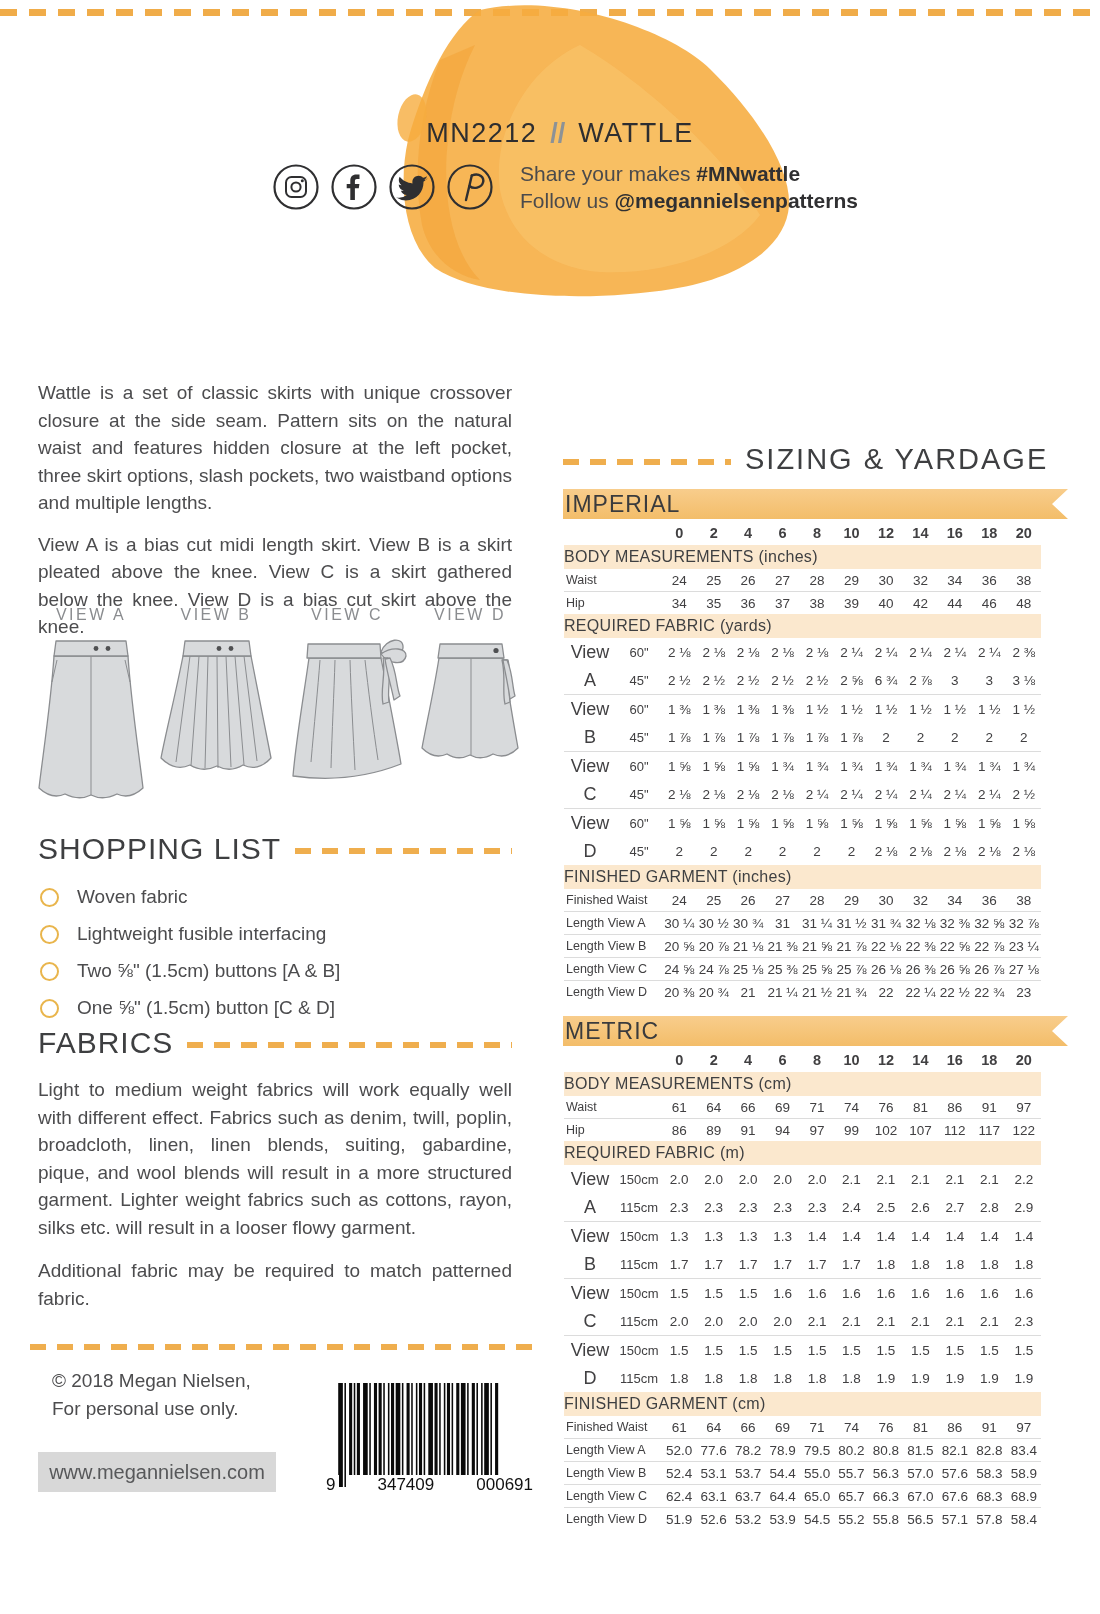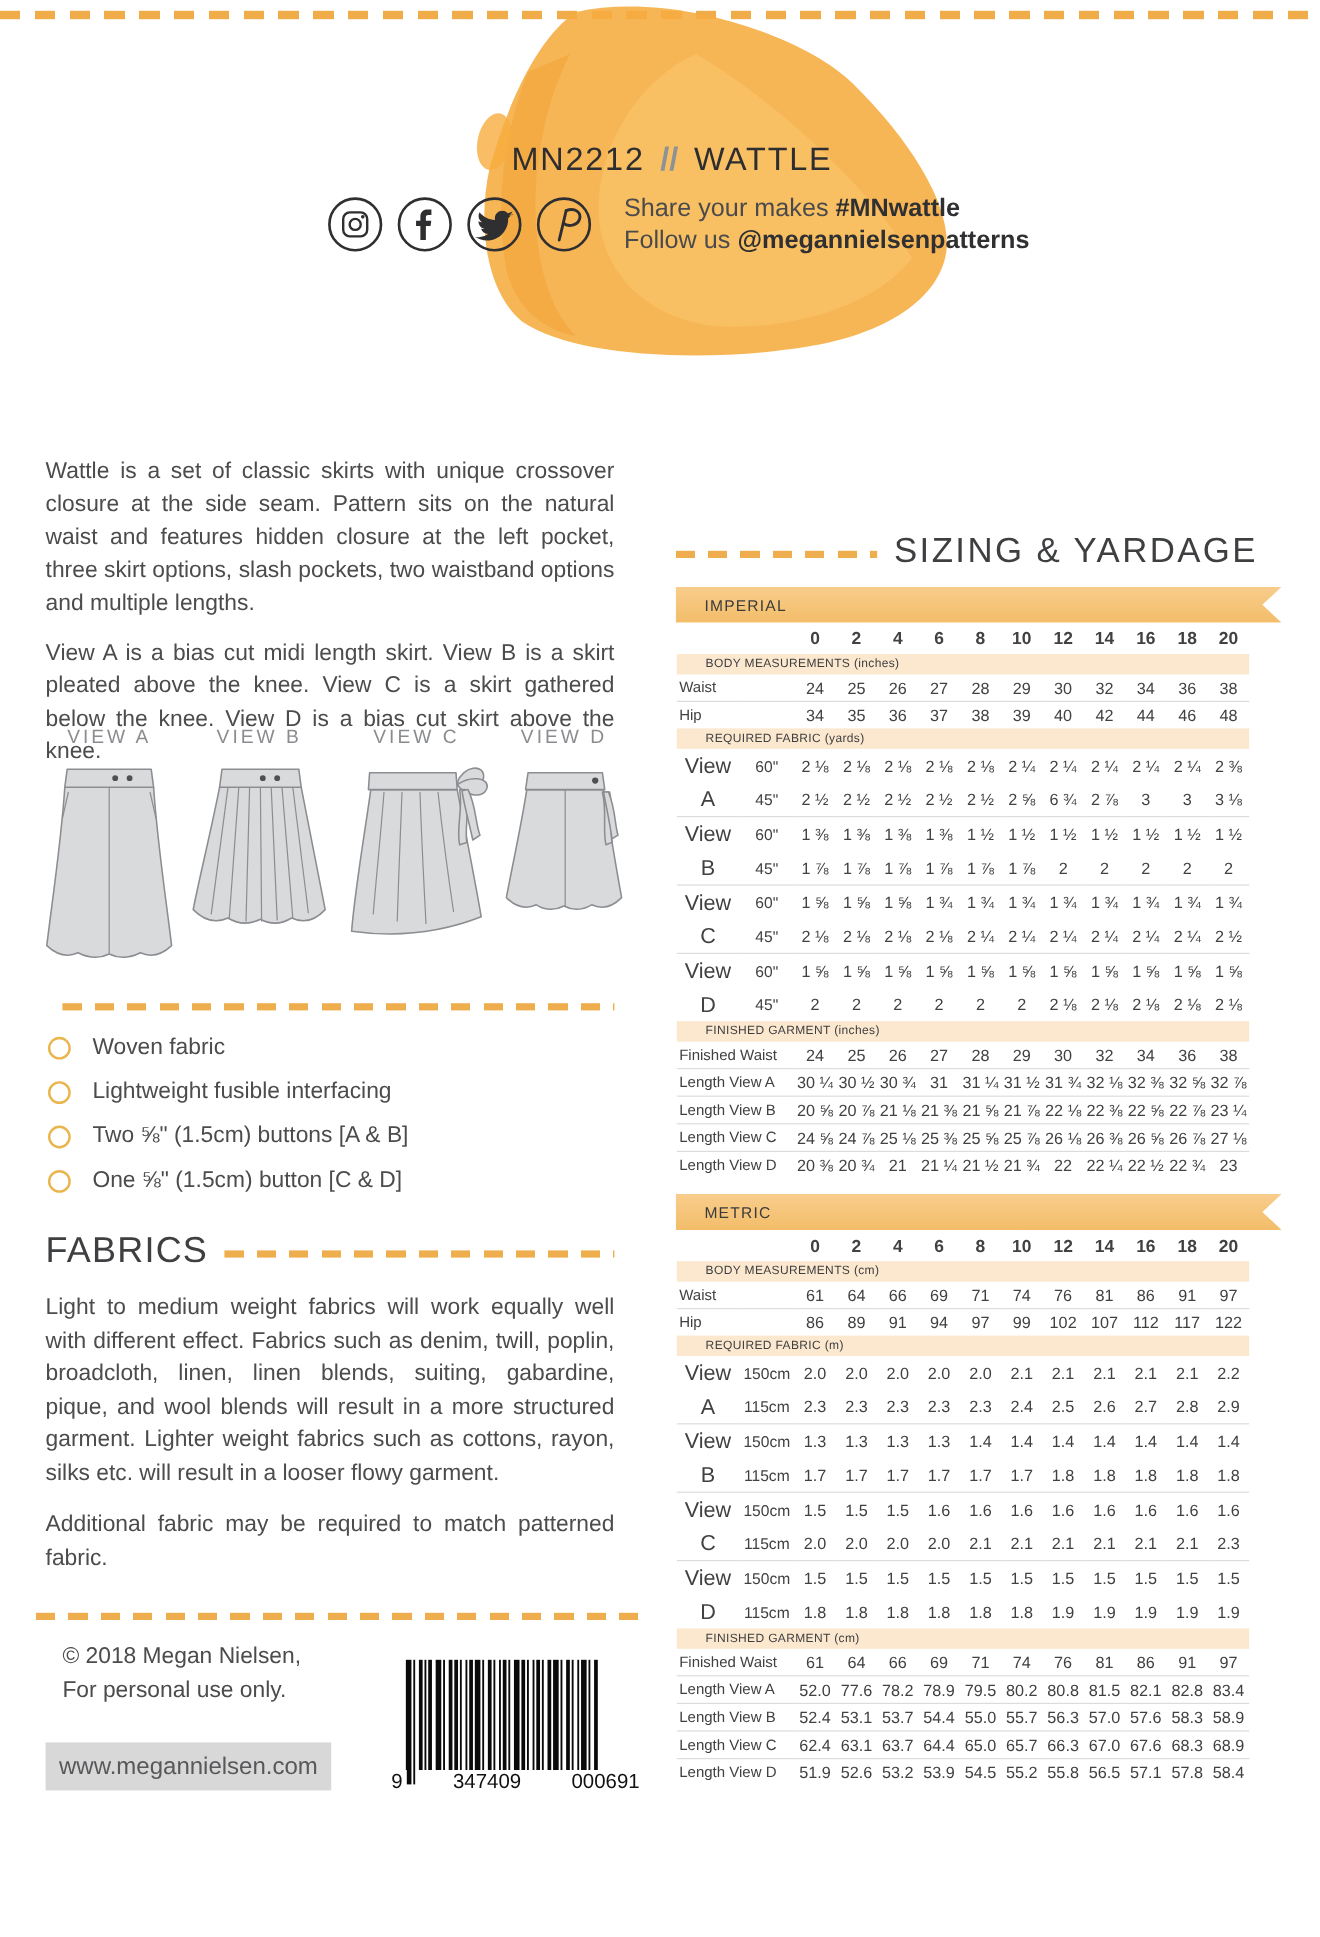--- a/index.html
+++ b/index.html
@@ -53,28 +53,28 @@
 
   
   .sizing { position:absolute; top:443px; left:563px; width:530px; }
   .sizing-title-row { display:flex; align-items:center; }
   .sizing-title-row .sdash { width:168px; margin-right:14px; margin-top:4px; }
   .sizing-title-row h2 { margin:0; font-size:29px; font-weight:300; letter-spacing:2px; color:#3E3F41; white-space:nowrap; }
 
   .banner { width:505px; height:30px; margin-top:13px; display:flex; align-items:center;
     background:linear-gradient(180deg,#F8CD8C,#F3BD69);
     clip-path:polygon(0 0,100% 0,calc(100% - 16px) 50%,100% 100%,0 100%); }
-  .banner span { padding-left:24px; font-size:13px; letter-spacing:1px; color:#3A3B3D; }
+  .banner span { padding-left:2px; font-size:23px; letter-spacing:1px; color:#3A3B3D; }
 
   table.sz-table { border-collapse:collapse; width:477px; margin-left:1px; table-layout:fixed; }
   table.sz-table td { padding:0; text-align:center; color:#414042; }
   table.sz-table col.c-lbl { width:52px; }
   table.sz-table col.c-sub { width:46px; }
   tr.sizes td { font-weight:bold; font-size:14.5px; padding:6px 0 4px 0; }
-  tr.sec td { background:#FBE8CE; text-align:left; font-size:10px; letter-spacing:.3px; padding:3px 0 3px 24px; color:#3E3F41; }
+  tr.sec td { background:#FBE8CE; text-align:left; font-size:16px; letter-spacing:.3px; padding:3px 0 3px 0; color:#3E3F41; }
   tr.data td { font-size:13.5px; padding:3.5px 0; }
   tr.data td.lbl { text-align:left; font-size:12.5px; padding-left:2px; white-space:nowrap; }
   tr.data td.vlbl { font-size:18px; }
   tr.data td.sub { font-size:13px; }
   tr.divided td { border-top:1px solid #DCDCDC; }
 
   .metric-block { }
 
   svg .outline { fill:#D8DADC; stroke:#8B8D90; stroke-width:1.3; stroke-linejoin:round; }
   svg .strokeonly { fill:none; stroke:#8B8D90; stroke-width:1; }
@@ -183,20 +183,21 @@
         <path class="outline" d="M26,12 L88,12 L90,26 L24,26 Z"></path>
         <circle class="btn" cx="82" cy="18.5" r="2.6"></circle>
         <path class="outline" d="M88,28 C92,44 88,60 91,72 L96,70 C94,56 97,40 94,28 Z"></path>
         <path class="outline" d="M93,28 C99,42 98,54 101,64 L96,67 C94,52 91,40 89,28 Z"></path>
       </svg>
     </div>
   </div>
 
   <section class="shopping">
     <div class="section-h">
+      <h2>SHOPPING LIST</h2>
       <div class="dash hdash"></div>
     </div>
     <ul>
         <li>
           <span class="ring"></span>
           <span>Woven fabric</span>
         </li>
         <li>
           <span class="ring"></span>
           <span>Lightweight fusible interfacing</span>

